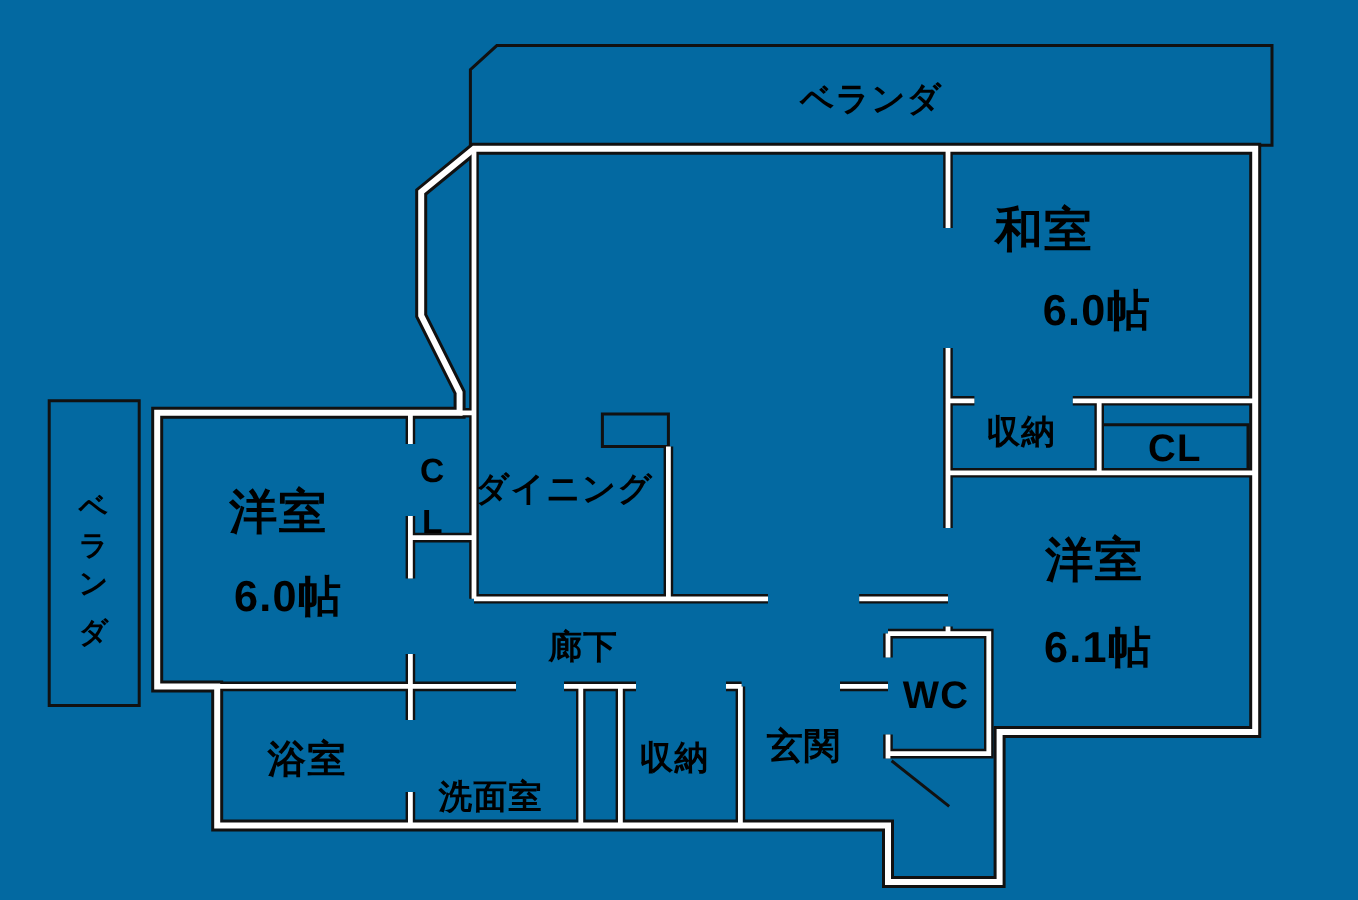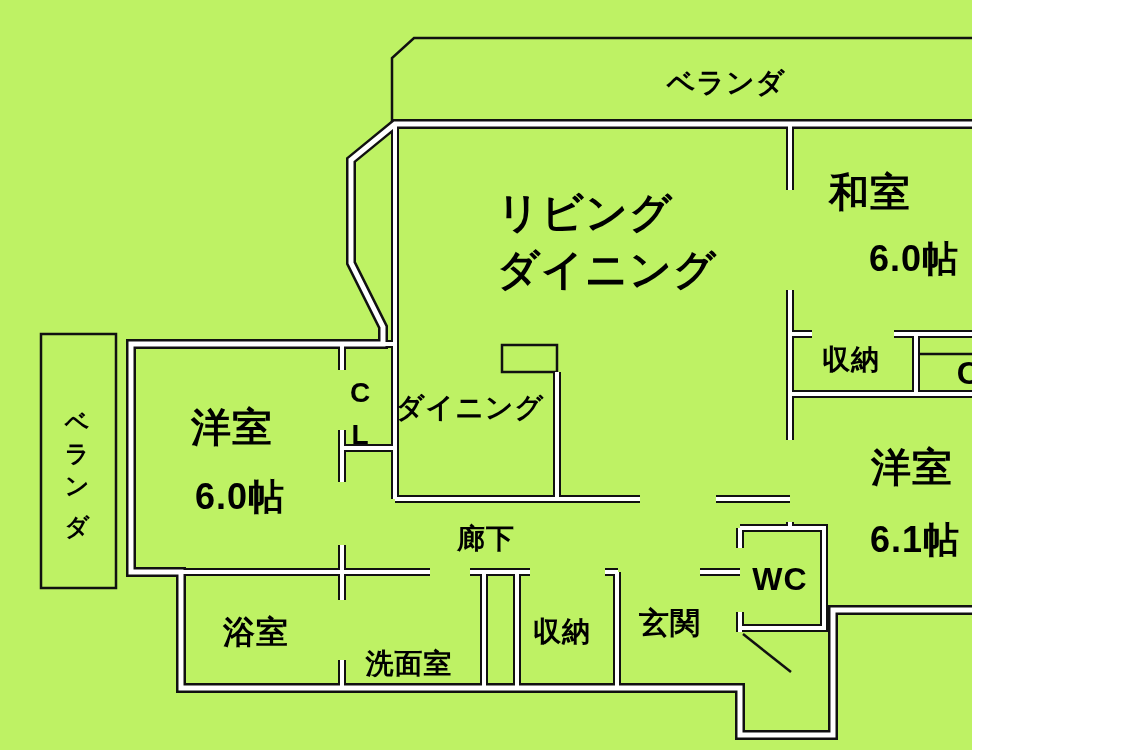--- a/index.html
+++ b/index.html
@@ -1,19 +1,19 @@
 <!DOCTYPE html>
 <html><head>
 <meta charset="utf-8">
 <style>
   html,body{margin:0;padding:0;background:#fff;}
   .stage{
     position:relative;
-    width:972px;height:750px;
-    background:#bef264;
+    width:1132px;height:750px;
+    background:#0369a1;
     overflow:hidden;
     font-family:"Liberation Sans","DejaVu Sans",sans-serif;
   }
   .stage svg{position:absolute;left:0;top:0;}
   
   .outer-b{fill:none;stroke:#111;stroke-width:10;stroke-linejoin:miter;}
   .outer-w{fill:none;stroke:#fff;stroke-width:5;stroke-linejoin:miter;}
   .int-b{fill:none;stroke:#111;stroke-width:8;}
   .int-w{fill:none;stroke:#fff;stroke-width:4;}
   .thin{fill:none;stroke:#111;stroke-width:2.5;}
@@ -88,24 +88,20 @@
              M517,572 V688
              M617,572 V688
              M740,528 V548 M740,612 V632
              M740,528 H824 V628 H740"></path>
 
     <path class="thin" d="M743,634 L791,672"></path>
   </svg>
 
   <div class="lbl" style="left:726px;top:83px;font-size:28px;">ベランダ</div>
 
-  <div class="lbl-block" style="left:497px;top:184px;font-size:42px;line-height:57px;">
-    <div>リビング</div>
-    <div>ダイニング</div>
-  </div>
 
   <div class="lbl" style="left:870px;top:192px;font-size:40px;">和室</div>
   <div class="lbl" style="left:914px;top:259px;font-size:36px;">6.0帖</div>
 
   <div class="lbl" style="left:851px;top:360px;font-size:28px;">収納</div>
   <div class="lbl" style="left:979px;top:373px;font-size:32px;">CL</div>
 
   <div class="lbl" style="left:912px;top:467px;font-size:40px;">洋室</div>
   <div class="lbl" style="left:915px;top:540px;font-size:36px;text-align:right;">6.1帖</div>
 

